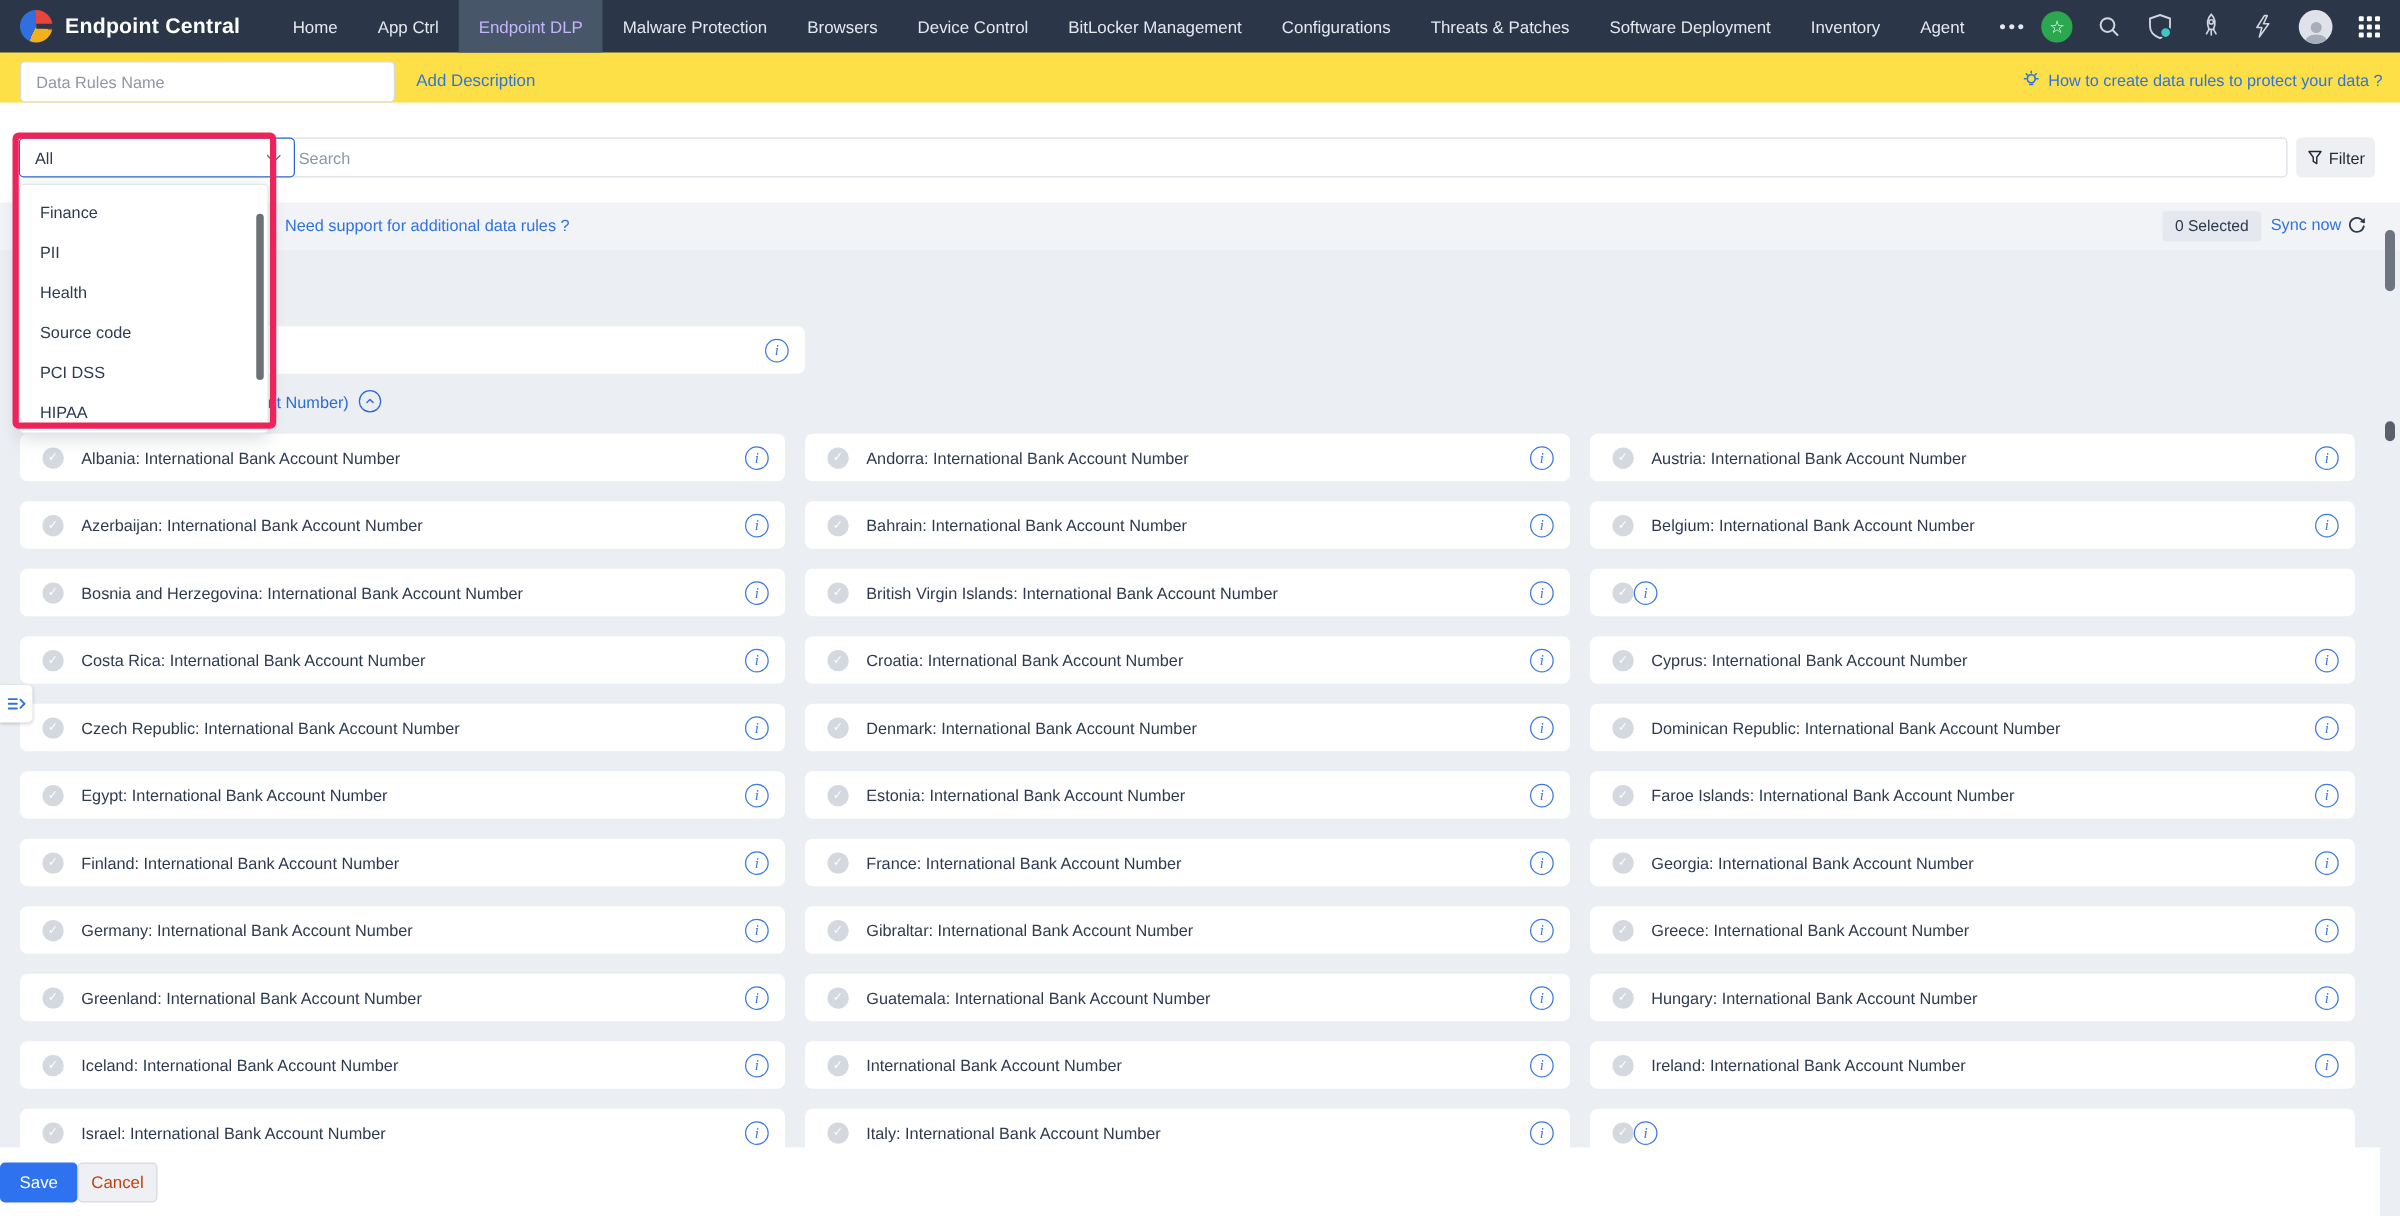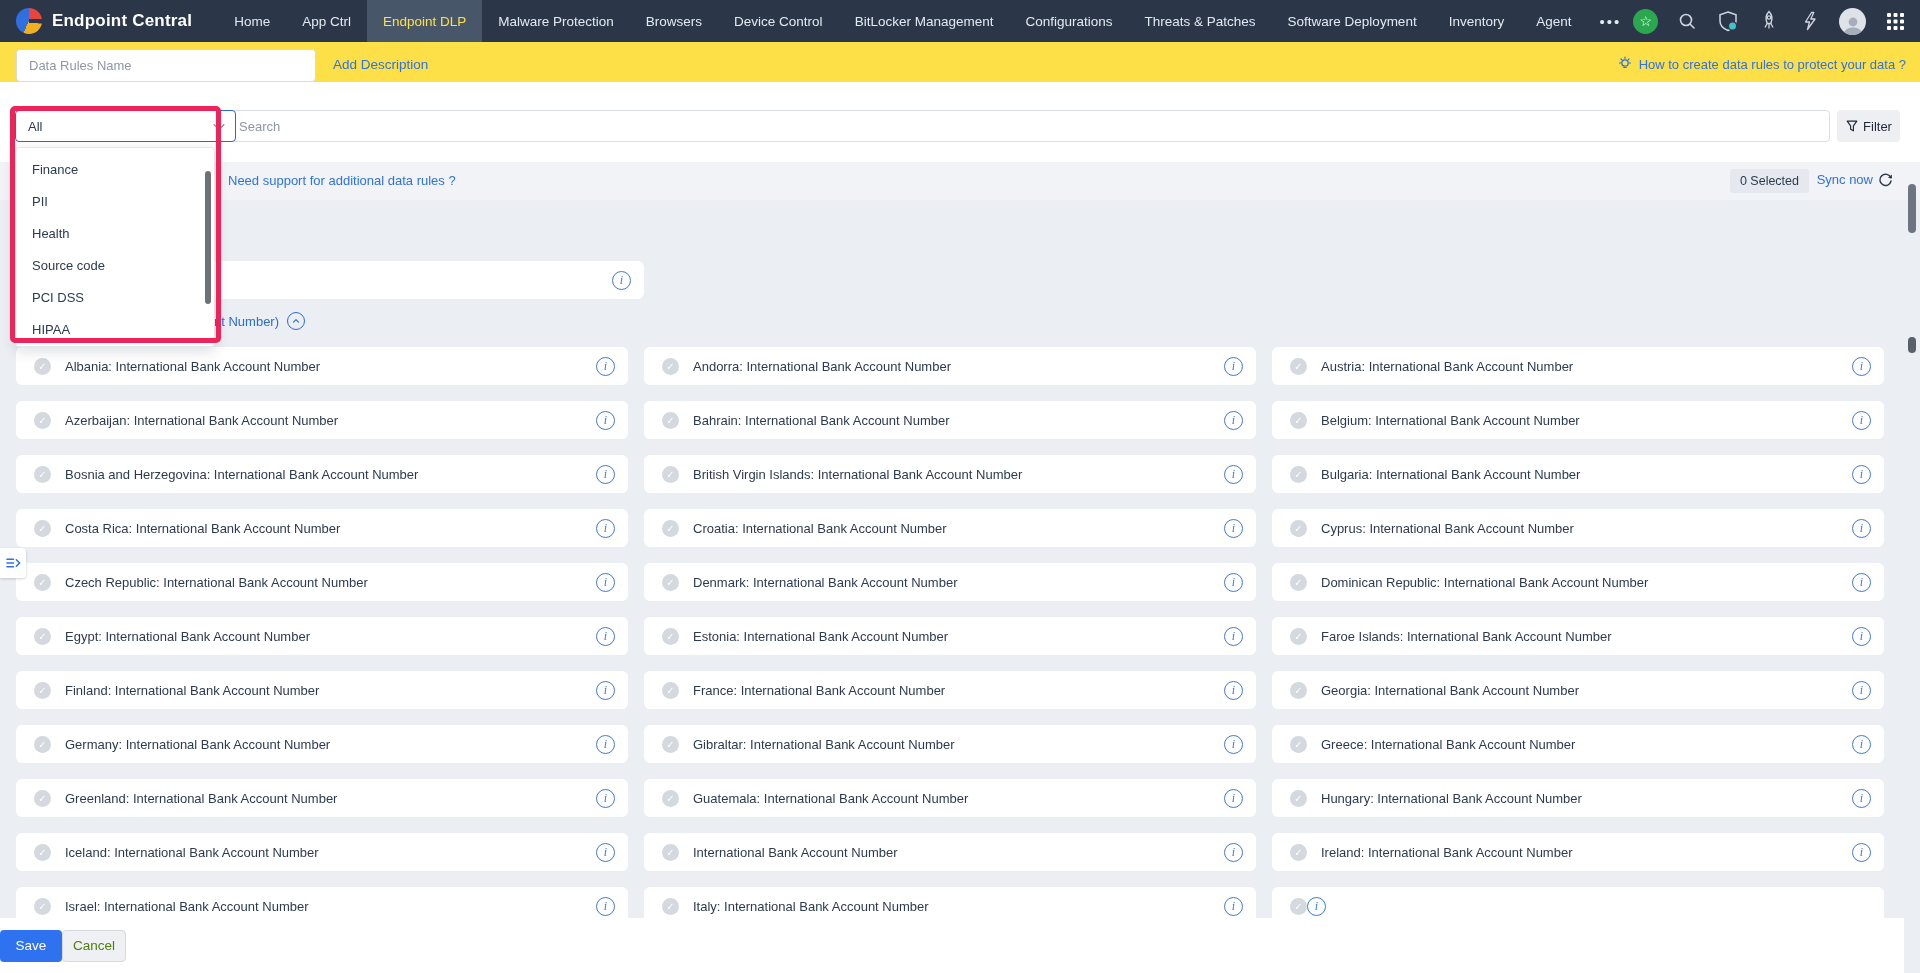--- a/index.html
+++ b/index.html
@@ -12,21 +12,21 @@
     color:#2d3a50;
   }
   
   .nav { position:absolute; inset:0 0 auto 0; height:42px; background:#2b3648; display:flex; align-items:center; z-index:10; }
   .logo { width:26px; height:26px; margin-left:16px; border-radius:50%; position:relative; flex:0 0 auto;
           background:conic-gradient(from 0deg,#e8453c 0 105deg,#f2b01e 105deg 205deg,#2f6fe0 205deg 360deg); }
   .logo::after { content:""; position:absolute; top:11px; right:-2px; width:15px; height:4px; background:#2b3648; }
   .brand { color:#fff; font-weight:bold; font-size:17px; margin-left:10px; letter-spacing:.2px; white-space:nowrap; }
   .tabs { display:flex; height:42px; margin-left:26px; }
   .tab { padding:0 16px; display:flex; align-items:center; font-size:13.5px; color:#e4e9f0; cursor:pointer; white-space:nowrap; }
-  .tab.active { background:#475669; color:#fde047; }
+  .tab.active { background:#475669; color:#c4b5fd; }
   .tab-more { padding:0 12px; display:flex; align-items:center; color:#e4e9f0; font-size:15px; letter-spacing:2px; }
   .nav-right { margin-left:auto; display:flex; align-items:center; gap:17px; margin-right:16px; }
   .nicon { width:24px; height:24px; display:flex; align-items:center; justify-content:center; cursor:pointer; position:relative; }
   .star-badge { width:25px; height:25px; border-radius:50%; background:#2ba84f; color:#fff; font-size:14px; display:flex; align-items:center; justify-content:center; }
   .avatar { width:27px; height:27px; border-radius:50%; background:#dfe3e9; display:flex; align-items:flex-end; justify-content:center; overflow:hidden; }
   
   .row1 { position:absolute; top:26px; left:0; right:0; height:56px; background:#fde047; }
   .name-input { position:absolute; left:16px; top:23px; width:300px; height:33px; border:1px solid #d6dae1; border-radius:4px; padding:0 12px; font-size:13px; color:#333; font-family:"Liberation Sans",sans-serif; outline:none; }
   .name-input::placeholder { color:#8d97a5; }
   .add-desc { position:absolute; left:333px; top:31px; color:#2f72e0; font-size:13.5px; cursor:pointer; text-decoration:none; }
@@ -48,21 +48,21 @@
   .collapse-circle { width:18px; height:18px; border:1.4px solid #2b6cd4; border-radius:50%; display:flex; align-items:center; justify-content:center; cursor:pointer; flex:0 0 auto; }
   .grid { position:absolute; left:16px; right:36px; top:147px; display:grid; grid-template-columns:repeat(3,1fr); column-gap:16px; row-gap:16px; }
   .card { height:38px; background:#fff; border-radius:6px; display:flex; align-items:center; padding:0 13px 0 18px; cursor:pointer; }
   .check { width:17px; height:17px; border-radius:50%; background:#d4d8df; color:#fff; font-size:10px; display:flex; align-items:center; justify-content:center; flex:0 0 auto; }
   .card-label { margin-left:14px; font-size:13px; color:#2d3a50; flex:1; white-space:nowrap; overflow:hidden; }
   .info { width:19px; height:19px; border-radius:50%; border:1.5px solid #3b7ae0; color:#3b7ae0; display:flex; align-items:center; justify-content:center; font:italic 12px "Liberation Serif", serif; flex:0 0 auto; cursor:pointer; }
   
   .footer { position:absolute; left:0; right:16px; bottom:0; height:55px; background:#fff; display:flex; align-items:center; justify-content:flex-start; z-index:20; }
   .btn { height:32px; border-radius:4px; font-size:13.5px; cursor:pointer; font-family:"Liberation Sans",sans-serif; }
   .btn-save { width:62px; background:#2f72f0; color:#fff; border:none; }
-  .btn-cancel { width:64px; background:#eef0f3; color:#4d7c0f; border:1px solid #d5d9e0; }
+  .btn-cancel { width:64px; background:#eef0f3; color:#c2410c; border:1px solid #d5d9e0; }
   
   .select-box { position:absolute; left:15px; top:110px; width:221px; height:32px; background:#fff; border:1.5px solid #2a67cf; border-radius:4px; display:flex; align-items:center; padding:0 12px; z-index:30; cursor:pointer; }
   .select-value { font-size:13px; color:#2c3a52; flex:1; }
   .chev-down { width:8px; height:8px; border-right:1.6px solid #5a6576; border-bottom:1.6px solid #5a6576; transform:rotate(45deg) translate(-1px,-1px); }
   .dd-panel { position:absolute; left:15px; top:147px; width:200px; height:200px; background:#fff; border:1px solid #e3e6ec; border-radius:4px; box-shadow:0 4px 14px rgba(31,45,61,.16); z-index:30; padding-top:5px; }
   .dd-item { height:32px; display:flex; align-items:center; padding-left:16px; font-size:13px; color:#2c3a52; cursor:pointer; }
   .dd-scroll { position:absolute; right:3px; top:23px; width:6px; height:133px; background:#6d7278; border-radius:3px; cursor:pointer; }
   .highlight { position:absolute; left:10px; top:106px; width:211px; height:237px; border:5px solid #ec2459; border-radius:5px; z-index:40; pointer-events:none; }
   
   .expand-tab { position:absolute; left:0; top:548px; width:26px; height:30px; background:#fff; border-radius:0 4px 4px 0; box-shadow:0 1px 3px rgba(0,0,0,.18); display:flex; align-items:center; justify-content:center; z-index:15; cursor:pointer; }
@@ -223,21 +223,20 @@
         <span class="card-label">Bosnia and Herzegovina: International Bank Account Number</span>
         <span class="info">i</span>
       </div>
       <div class="card">
         <span class="check">✓</span>
         <span class="card-label">British Virgin Islands: International Bank Account Number</span>
         <span class="info">i</span>
       </div>
       <div class="card">
         <span class="check">✓</span>
-        <span class="card-label">Bulgaria: International Bank Account Number</span>
         <span class="info">i</span>
       </div>
       <div class="card">
         <span class="check">✓</span>
         <span class="card-label">Costa Rica: International Bank Account Number</span>
         <span class="info">i</span>
       </div>
       <div class="card">
         <span class="check">✓</span>
         <span class="card-label">Croatia: International Bank Account Number</span>

